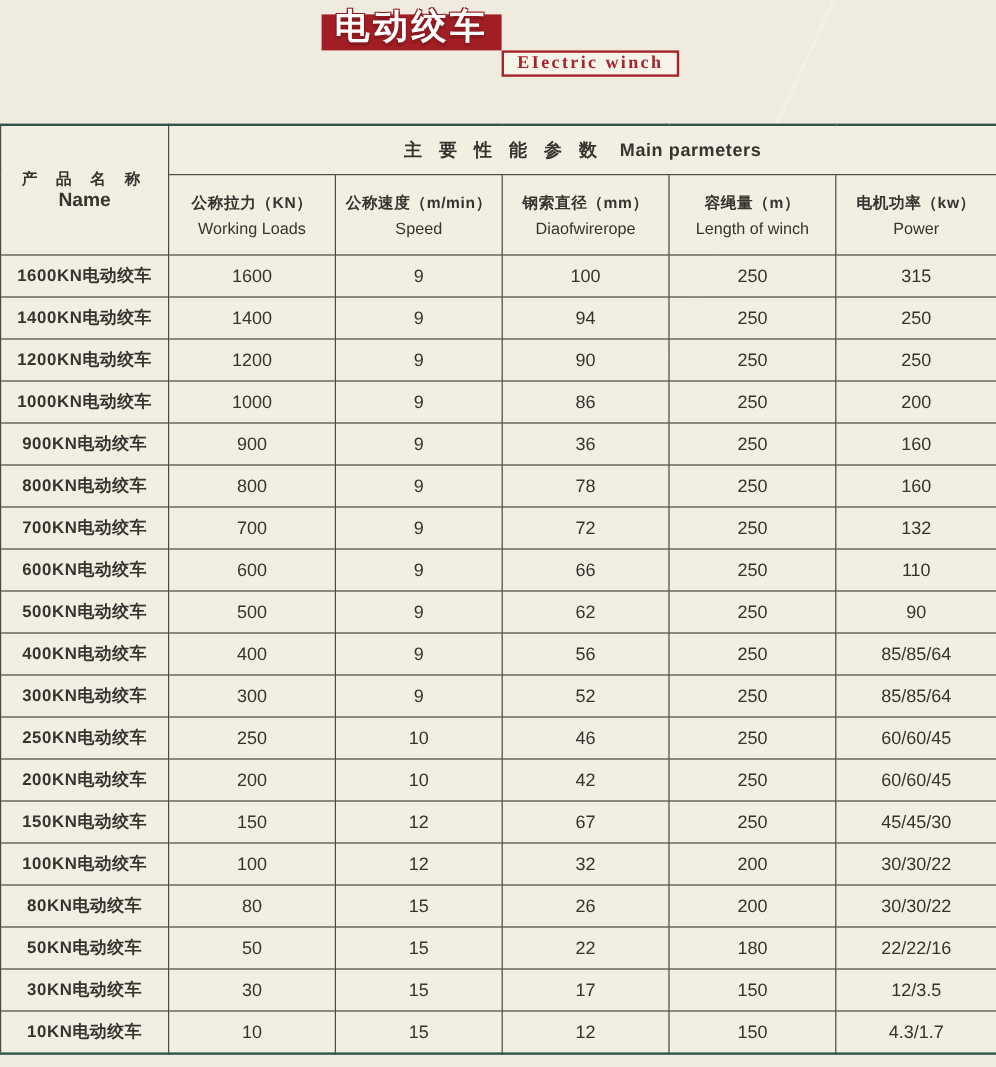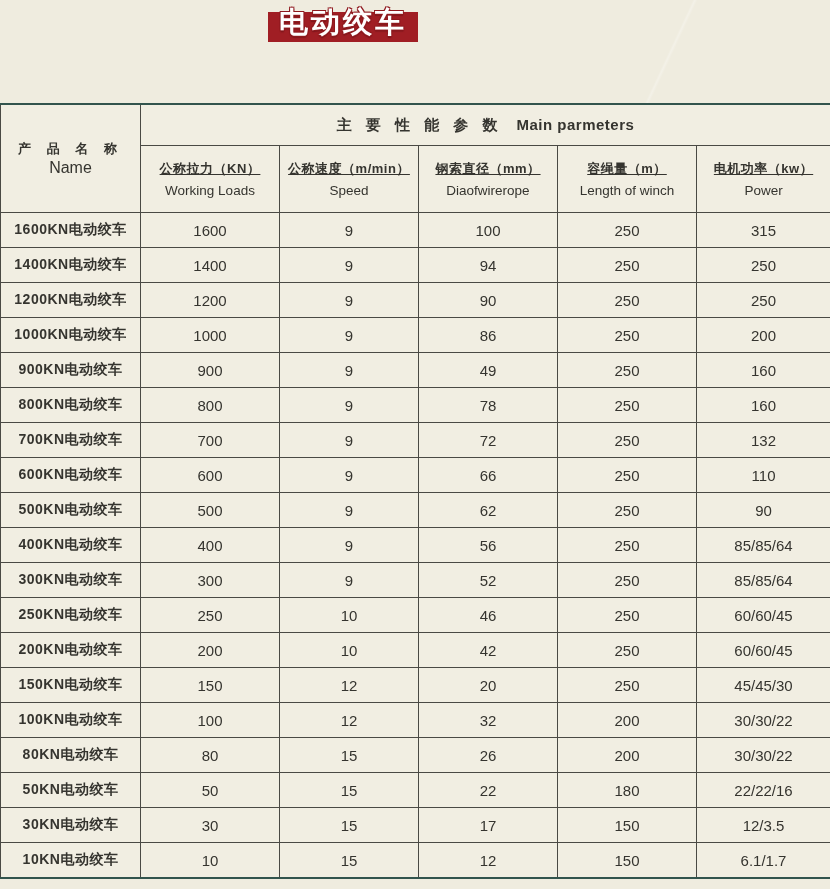--- a/index.html
+++ b/index.html
@@ -52,23 +52,23 @@
     border: 1px solid #4a4944;
     background: #f1eee2;
     color: #35342f;
     text-align: center; vertical-align: middle;
     padding: 0; overflow: hidden; white-space: nowrap;
   }
   th.main-th { height: 40px; font-size: 15px; font-weight: 600; }
   th.main-th .cn { letter-spacing: 5px; margin-right: 14px; }
   th.main-th .en { letter-spacing: 0.5px; }
   th.name-th .cn { font-size: 13px; font-weight: 600; letter-spacing: 6px; margin-bottom: 1px; }
-  th.name-th .en { font-size: 16px; font-weight: 400; }
+  th.name-th .en { font-size: 16px; font-weight: 700; }
   th.sub-th { height: 66px; }
-  th.sub-th .cn { font-size: 13px; font-weight: 600; margin-bottom: 5px; letter-spacing: 0.5px; text-decoration: underline; }
+  th.sub-th .cn { font-size: 13px; font-weight: 600; margin-bottom: 5px; letter-spacing: 0.5px; }
   th.sub-th .en { font-size: 13.5px; font-weight: 500; }
   td.name-td { font-size: 14px; font-weight: 700; height: 34px; letter-spacing: 0.5px; }
   td.val-td  { font-size: 15px; font-weight: 400; height: 34px; }
 
   
   .scratch {
     position: absolute; left: 420px; top: 0; width: 410px; height: 300px;
     pointer-events: none;
     background: linear-gradient(115deg, transparent 49.6%, rgba(255,255,255,0.55) 50%, transparent 50.5%);
     opacity: 0.5;
@@ -76,20 +76,23 @@
 </style>
 </head>
 <body>
 
 <div class="page">
 
   <div class="scratch"></div>
 
   <div class="banner-bar">
     <span>电动绞车</span>
+  </div>
+  <div class="banner-box">
+    <span>EIectric winch</span>
   </div>
 
   <table class="spec">
     <colgroup>
       <col style="width:140px">
         <col style="width:139px">
         <col style="width:139px">
       <col style="width:139px">
         <col style="width:139px">
         <col style="width:134px">
@@ -157,21 +160,21 @@
           <td class="val-td">1000</td>
           <td class="val-td">9</td>
           <td class="val-td">86</td>
           <td class="val-td">250</td>
           <td class="val-td">200</td>
         </tr>
         <tr>
           <td class="name-td">900KN电动绞车</td>
           <td class="val-td">900</td>
           <td class="val-td">9</td>
-          <td class="val-td">49</td>
+          <td class="val-td">36</td>
           <td class="val-td">250</td>
           <td class="val-td">160</td>
         </tr>
         <tr>
           <td class="name-td">800KN电动绞车</td>
           <td class="val-td">800</td>
           <td class="val-td">9</td>
           <td class="val-td">78</td>
           <td class="val-td">250</td>
           <td class="val-td">160</td>
@@ -229,21 +232,21 @@
           <td class="val-td">200</td>
           <td class="val-td">10</td>
           <td class="val-td">42</td>
           <td class="val-td">250</td>
           <td class="val-td">60/60/45</td>
         </tr>
         <tr>
           <td class="name-td">150KN电动绞车</td>
           <td class="val-td">150</td>
           <td class="val-td">12</td>
-          <td class="val-td">20</td>
+          <td class="val-td">67</td>
           <td class="val-td">250</td>
           <td class="val-td">45/45/30</td>
         </tr>
         <tr>
           <td class="name-td">100KN电动绞车</td>
           <td class="val-td">100</td>
           <td class="val-td">12</td>
           <td class="val-td">32</td>
           <td class="val-td">200</td>
           <td class="val-td">30/30/22</td>
@@ -271,18 +274,18 @@
           <td class="val-td">17</td>
           <td class="val-td">150</td>
           <td class="val-td">12/3.5</td>
         </tr>
         <tr>
           <td class="name-td">10KN电动绞车</td>
           <td class="val-td">10</td>
           <td class="val-td">15</td>
           <td class="val-td">12</td>
           <td class="val-td">150</td>
-          <td class="val-td">6.1/1.7</td>
+          <td class="val-td">4.3/1.7</td>
         </tr>
       </tbody>
   </table>
 
 </div>
 
 </body></html>

